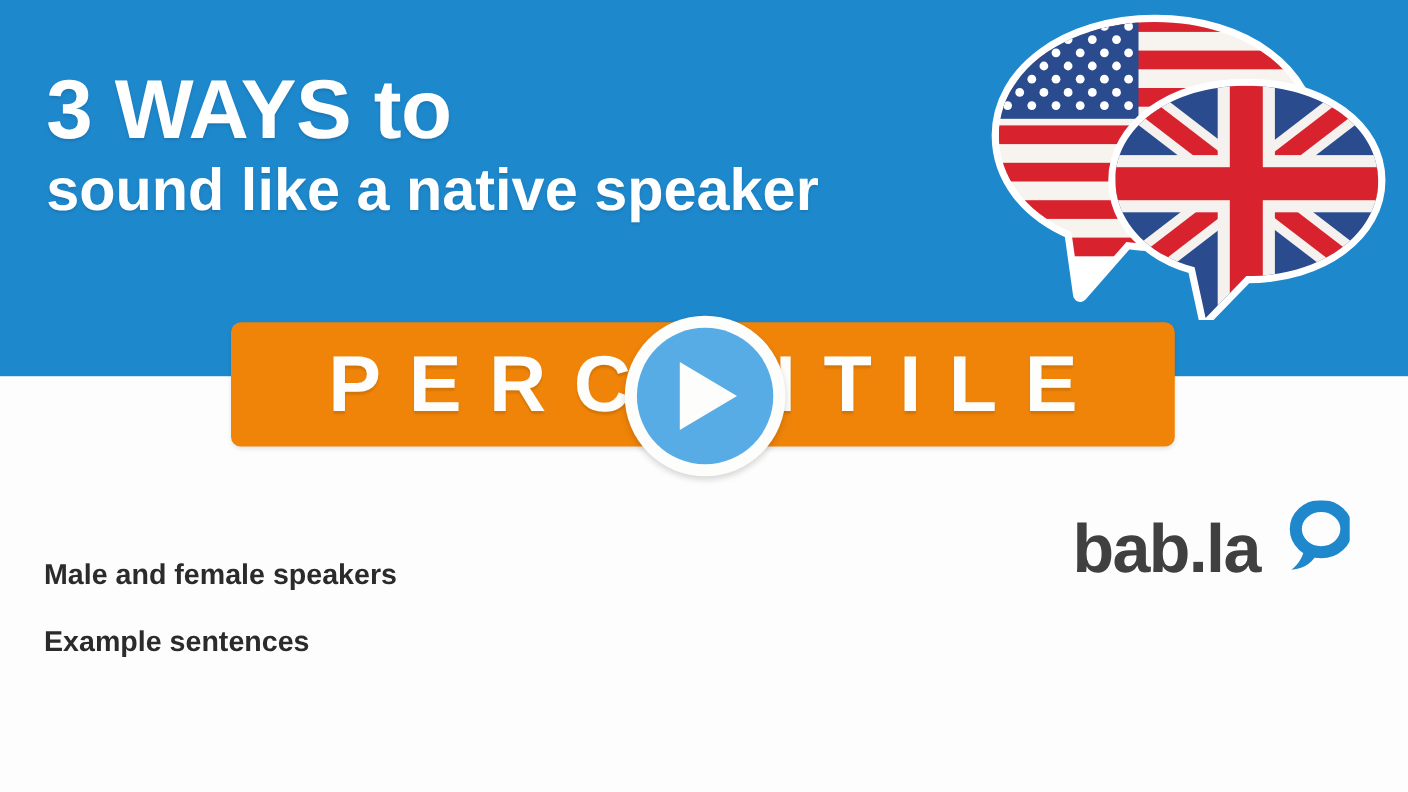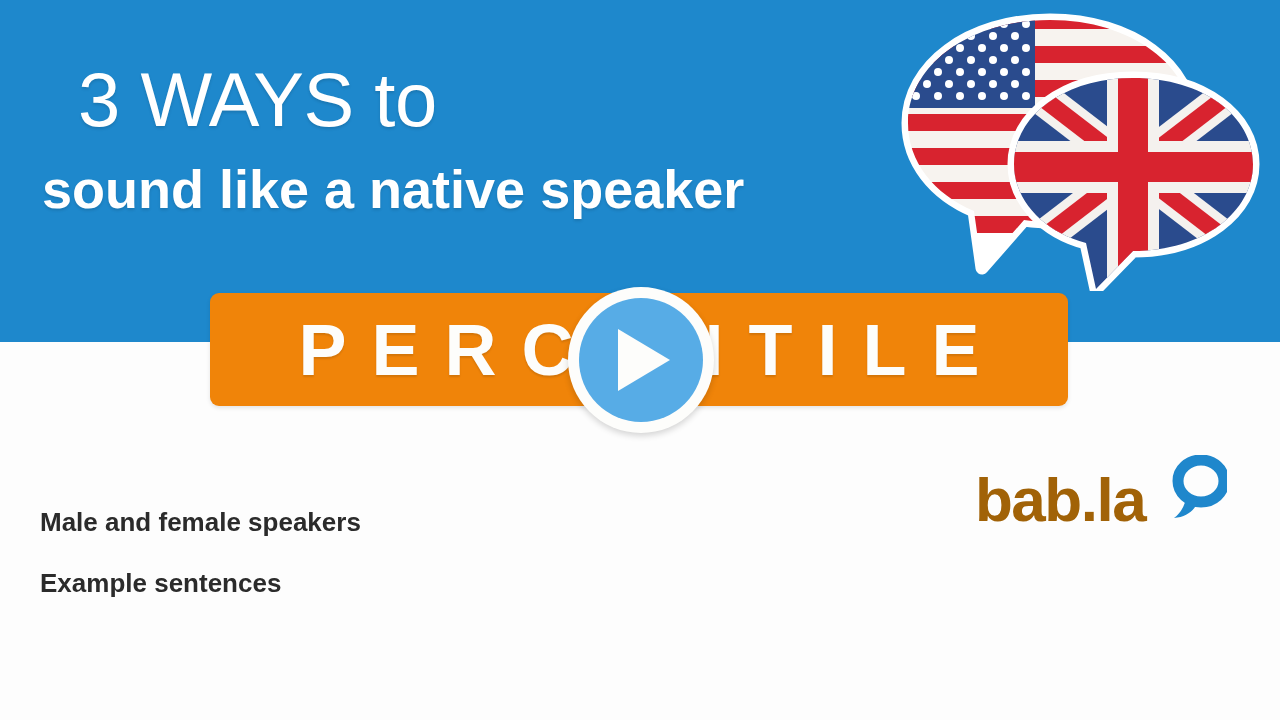--- a/index.html
+++ b/index.html
@@ -32,36 +32,35 @@
   }
 
   #title-block {
     position: absolute;
     left: 42px;
     top: 62px;
     width: 840px;
   }
   #headline {
     font-size: 76px;
-    font-weight: normal;
+    font-weight: bold;
     color: #ffffff;
     line-height: 1.0;
     letter-spacing: -0.5px;
     white-space: nowrap;
     text-shadow: 0 2px 3px rgba(0,0,0,0.13);
-    margin-left: 36px;
   }
   #subheadline {
     font-size: 54px;
     font-weight: bold;
     color: #ffffff;
     line-height: 1.0;
     white-space: nowrap;
     text-shadow: 0 2px 3px rgba(0,0,0,0.13);
-    margin-top: 24px;
+    margin-top: 8px;
   }
 
   
   #bubbles {
     position: absolute;
     left: 890px;
     top: 6px;
     width: 390px;
     height: 285px;
   }
@@ -156,21 +155,21 @@
     width: 240px;
     height: 100px;
     cursor: pointer;
   }
   #babla-wordmark {
     position: absolute;
     left: 0;
     top: 14px;
     font-size: 62px;
     font-weight: bold;
-    color: #a16207;
+    color: #404040;
     letter-spacing: -1.5px;
     line-height: 1;
     white-space: nowrap;
   }
   #babla-bubble {
     position: absolute;
     left: 196px;
     top: 0px;
   }
 </style>

